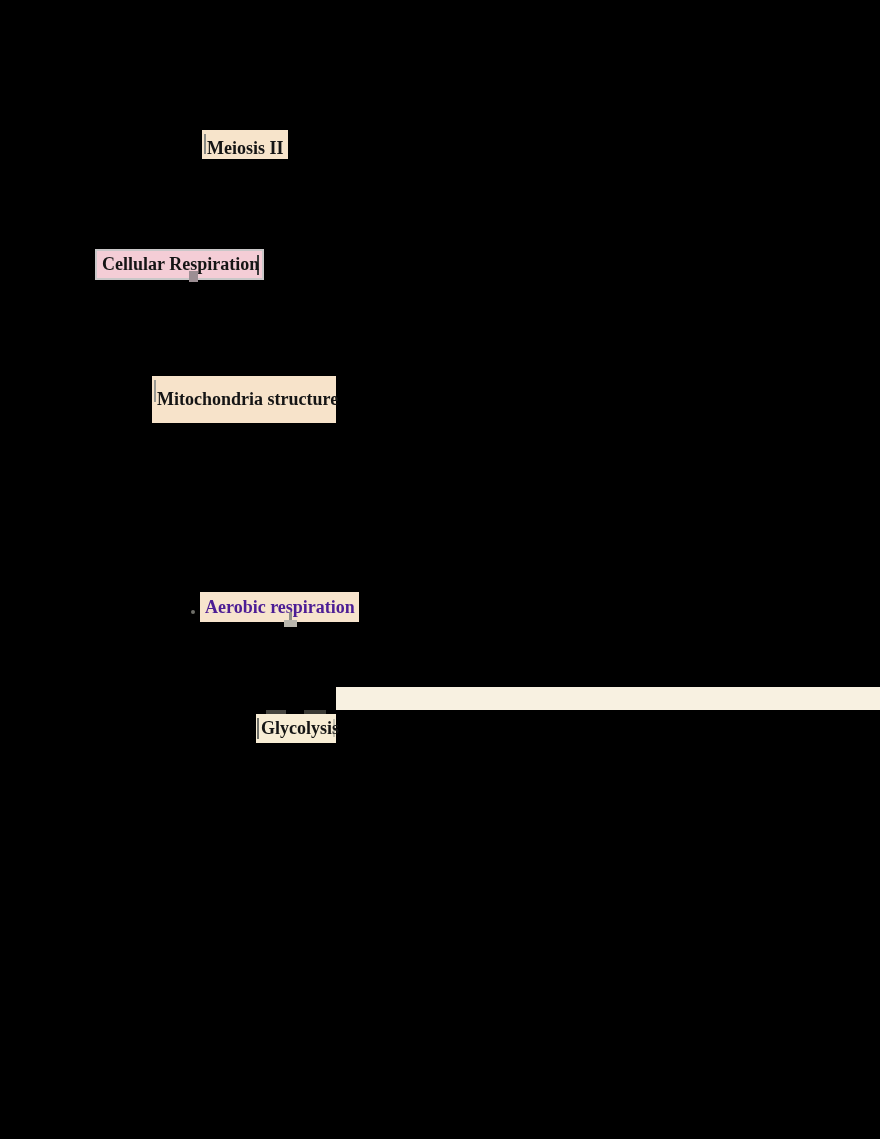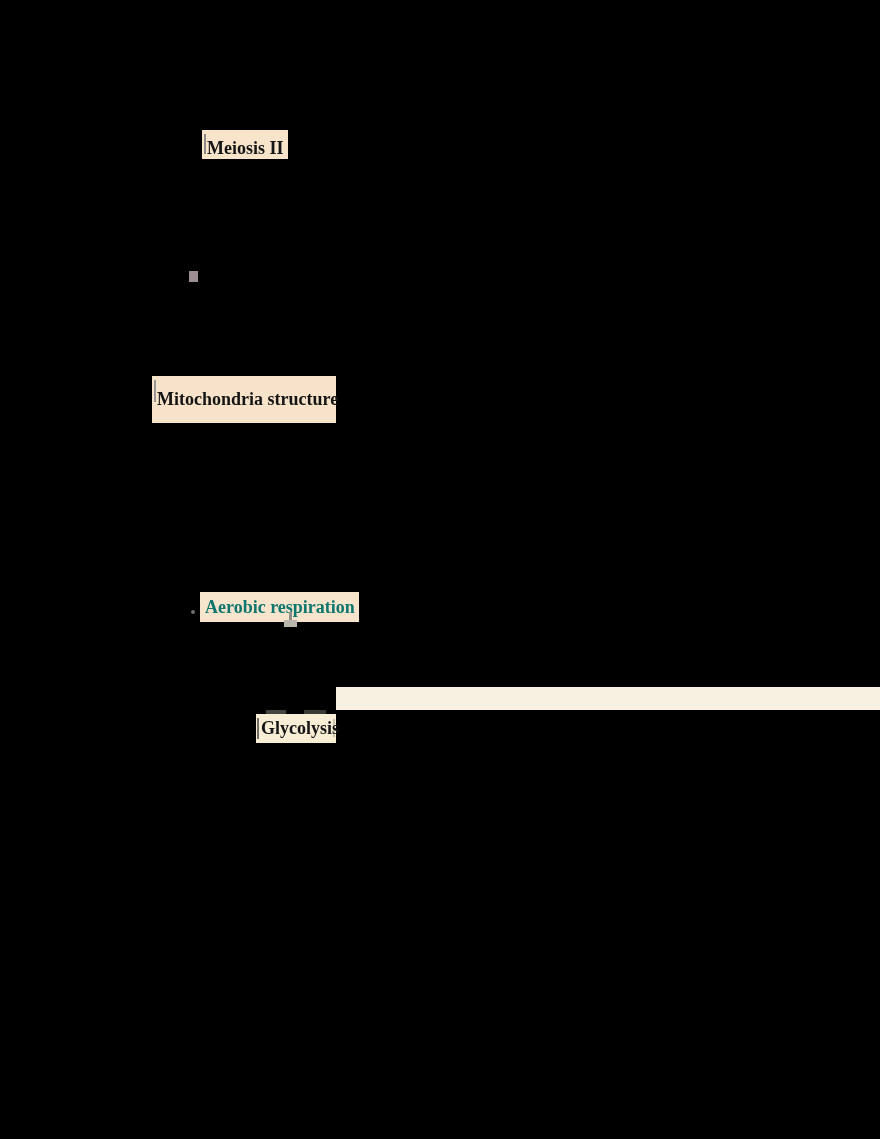--- a/index.html
+++ b/index.html
@@ -61,28 +61,32 @@
 </head>
 <body>
 
 <div class="canvas" style="background: rgb(0, 0, 0);">
 
   <div class="node node-meiosis" style="background: rgb(247, 228, 203); color: rgb(21, 21, 21); align-items: flex-end;">
     <span class="cursor cursor-meiosis"></span>
     <span class="label">Meiosis II</span>
   </div>
 
+  <div class="node node-cellular" style="background: rgb(244, 205, 214); border-color: rgb(201, 199, 200); color: rgb(21, 21, 21);">
+    <span class="label">Cellular Respiration</span>
+    <span class="cursor cursor-cellular"></span>
+  </div>
   <div class="handle handle-cellular"></div>
 
   <div class="node node-mitochondria" style="background: rgb(247, 227, 202); color: rgb(21, 21, 21);">
     <span class="cursor cursor-mitochondria"></span>
     <span class="label">Mitochondria structure</span>
   </div>
 
-  <div class="node node-aerobic" style="background: rgb(247, 228, 205); color: #0f766e;">
+  <div class="node node-aerobic" style="background: rgb(247, 228, 205); color: #4c1d95;">
     <span class="label">Aerobic respiration</span>
   </div>
   <div class="handle aerobic-dot"></div>
   <div class="handle handle-aerobic-stem"></div>
   <div class="handle handle-aerobic-base"></div>
 
   <div class="glycolysis-bar" style="background: rgb(248, 241, 225);"></div>
 
   <div class="node node-glycolysis" style="background: rgb(248, 237, 213); color: rgb(21, 21, 21);">
     <span class="cursor cursor-glyco-left"></span>

